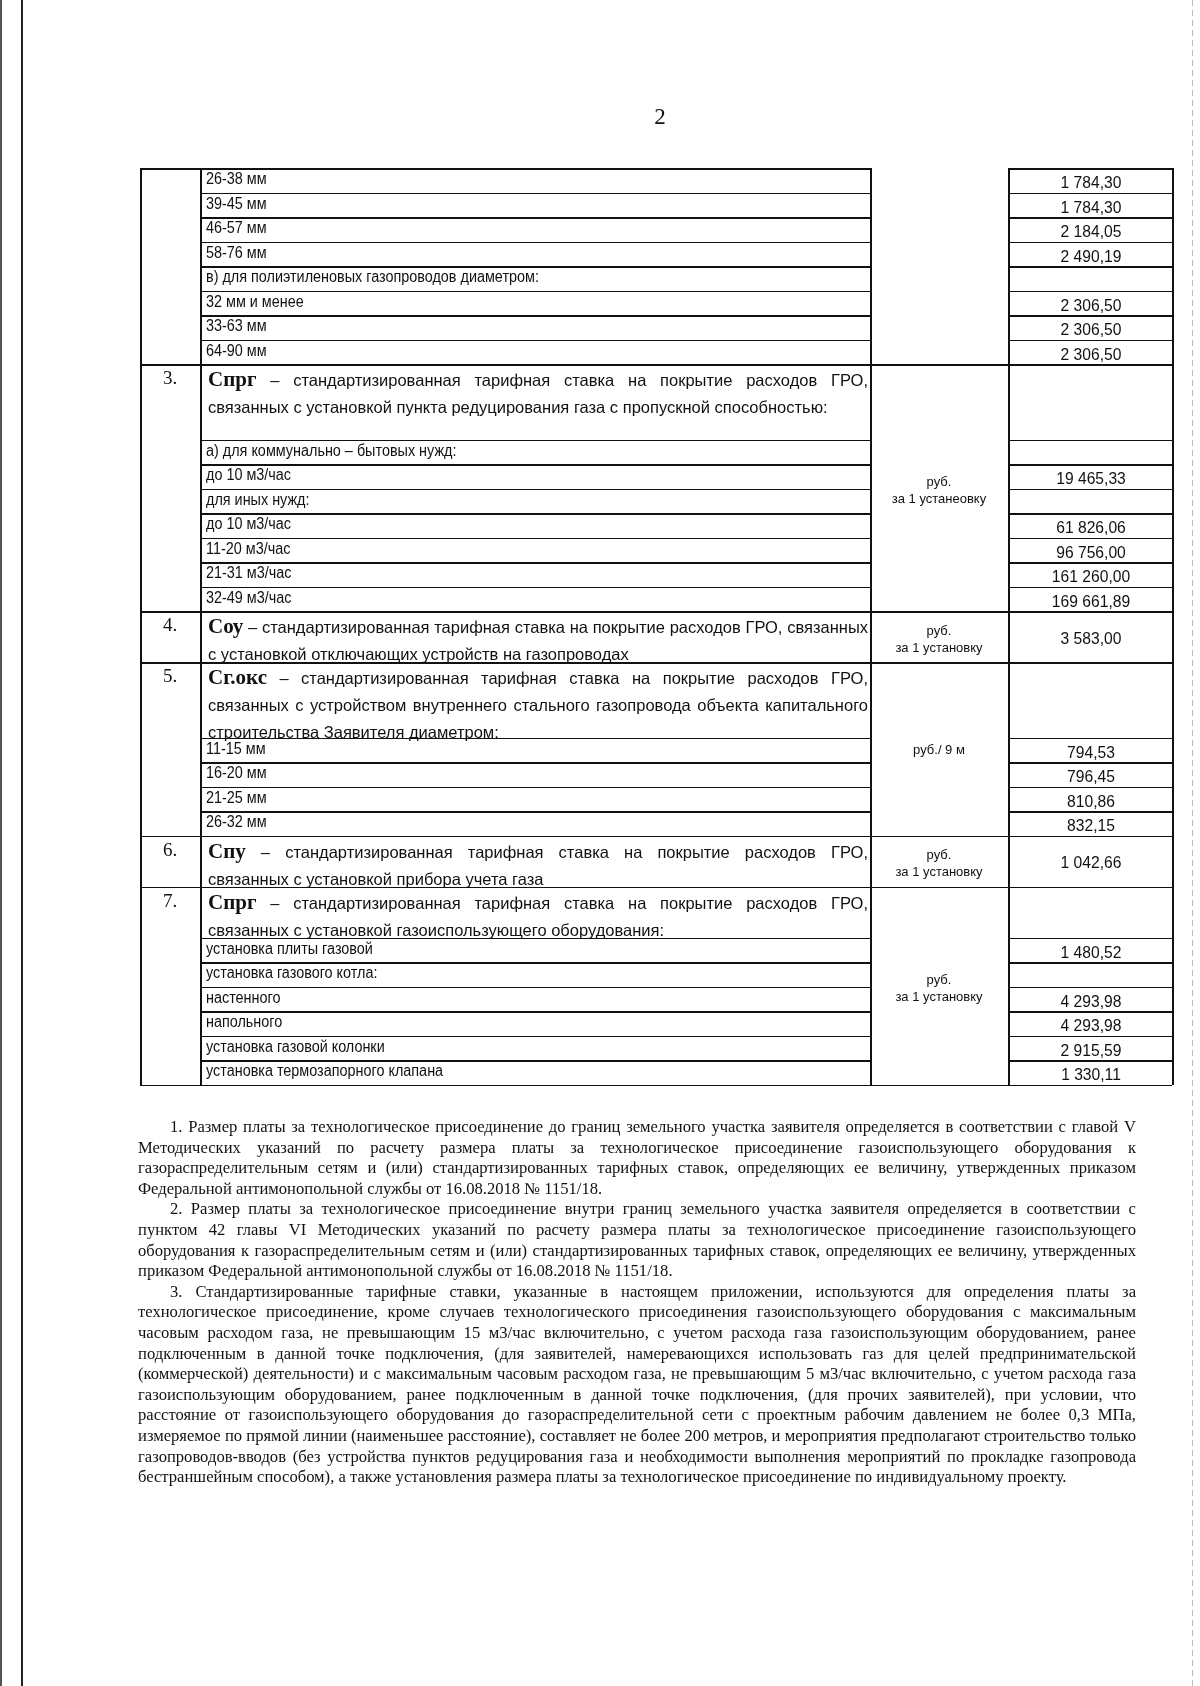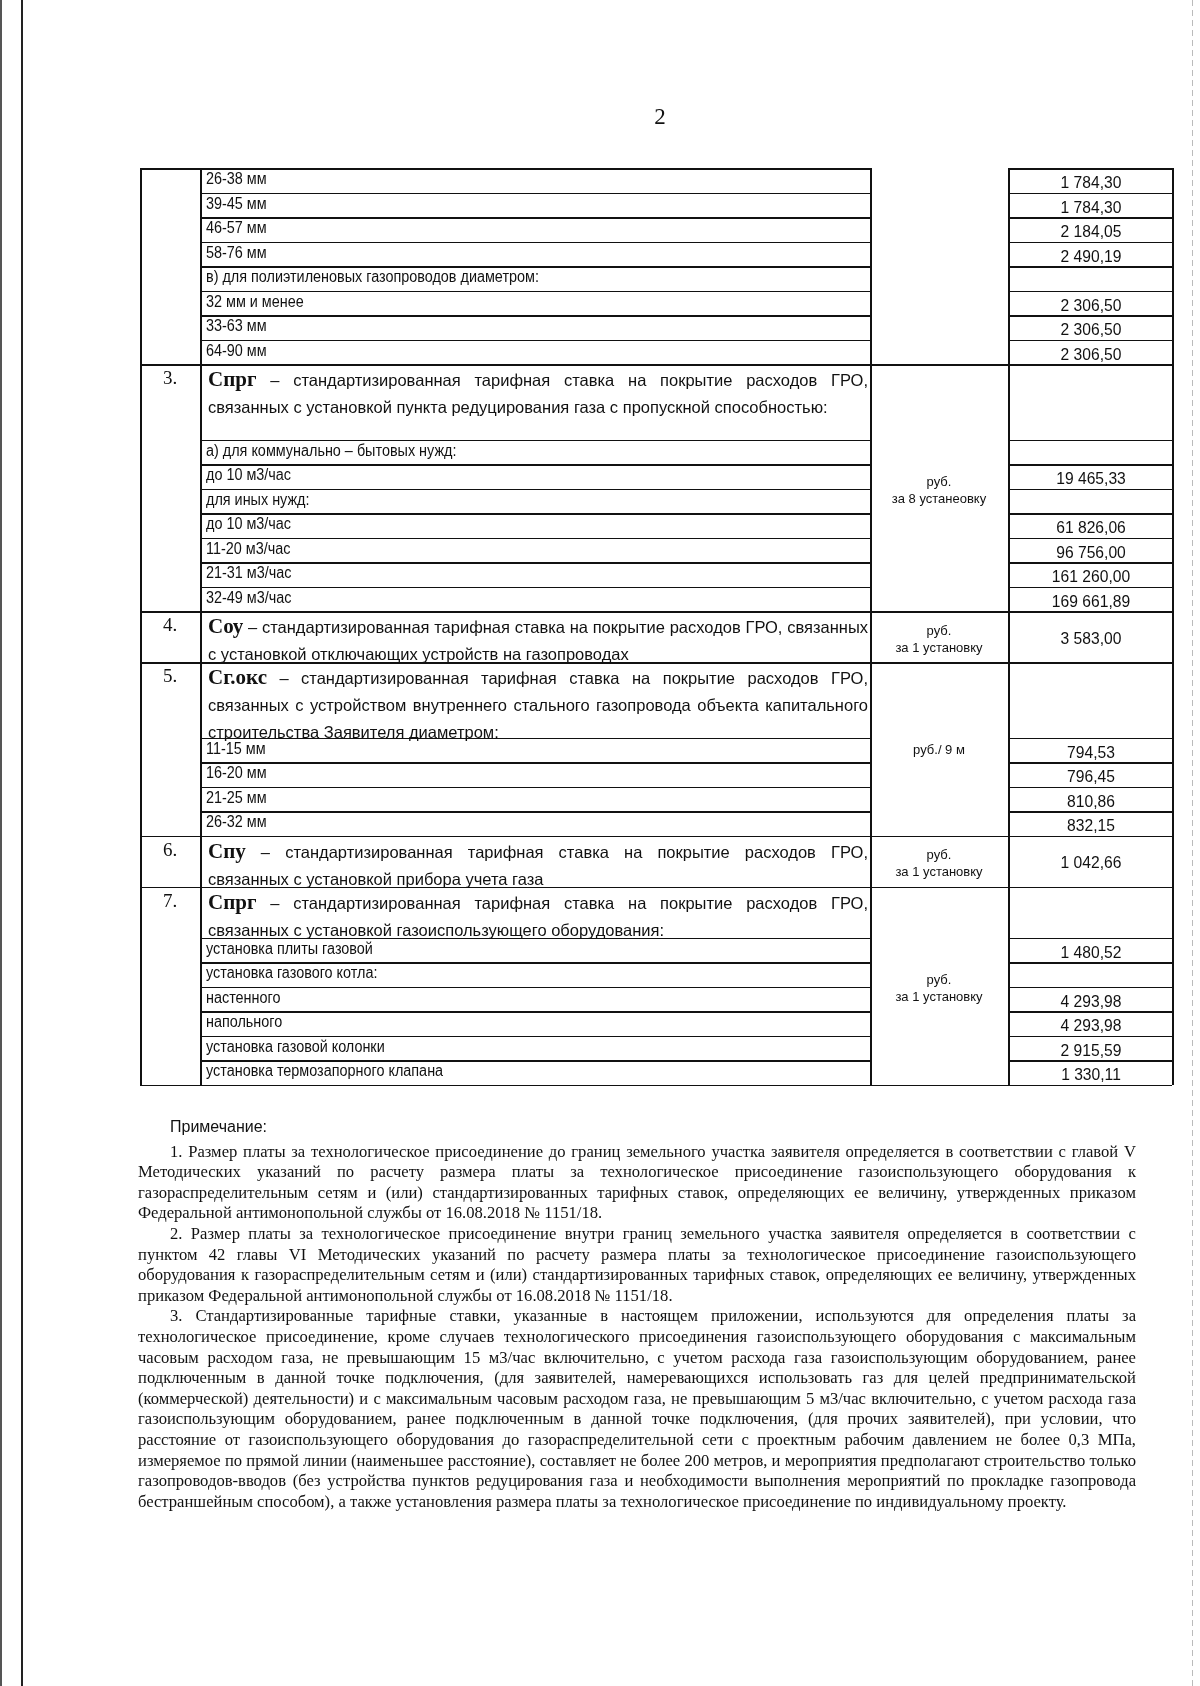--- a/index.html
+++ b/index.html
@@ -102,21 +102,21 @@
     <div class="hline" style="left: 200px; top: 562px; width: 670px;"></div>
     <div class="hline" style="left: 1008px; top: 562px; width: 164px;"></div>
     <div class="cell-text" style="left: 206px; top: 563px;">21-31 м3/час</div>
     <div class="val" style="left: 1008px; top: 566px;">161 260,00</div>
     <div class="hline" style="left: 200px; top: 586.5px; width: 670px;"></div>
     <div class="hline" style="left: 1008px; top: 586.5px; width: 164px;"></div>
     <div class="cell-text" style="left: 206px; top: 587.5px;">32-49 м3/час</div>
     <div class="val" style="left: 1008px; top: 590.5px;">169 661,89</div>
     <div class="unit" style="left: 871px; top: 472.5px;">
       <div>руб.</div>
-      <div>за 8 устанеовку</div>
+      <div>за 1 устанеовку</div>
     </div>
     <div class="vline" style="left: 140px; top: 364px; height: 247px;"></div>
     <div class="vline" style="left: 200px; top: 364px; height: 247px;"></div>
     <div class="vline" style="left: 870px; top: 364px; height: 247px;"></div>
     <div class="vline" style="left: 1008px; top: 364px; height: 247px;"></div>
     <div class="vline" style="left: 1172px; top: 364px; height: 247px;"></div>
     <div class="hline" style="left: 140px; top: 611px; width: 1032px;"></div>
     <div class="num" style="left: 140px; width: 60px; top: 614px;">4.</div>
     <div class="desc" style="left: 208px; top: 613px;"><b>Соу</b><span> – стандартизированная тарифная ставка на покрытие расходов ГРО, связанных с установкой отключающих устройств на газопроводах</span></div>
     <div class="val" style="left: 1008px; top: 627.5px;">3 583,00</div>
@@ -201,17 +201,16 @@
     </div>
     <div class="vline" style="left: 140px; top: 886.5px; height: 198px;"></div>
     <div class="vline" style="left: 200px; top: 886.5px; height: 198px;"></div>
     <div class="vline" style="left: 870px; top: 886.5px; height: 198px;"></div>
     <div class="vline" style="left: 1008px; top: 886.5px; height: 198px;"></div>
     <div class="vline" style="left: 1172px; top: 886.5px; height: 198px;"></div>
     <div class="hline" style="left: 140px; top: 1084.5px; width: 1032px;"></div>
   </div>
 
 <div class="notes">
-  <p class="title">Примечание:</p>
   <p>1. Размер платы за технологическое присоединение до границ земельного участка заявителя определяется в соответствии с главой V Методических указаний по расчету размера платы за технологическое присоединение газоиспользующего оборудования к газораспределительным сетям и (или) стандартизированных тарифных ставок, определяющих ее величину, утвержденных приказом Федеральной антимонопольной службы от 16.08.2018 № 1151/18.</p>
   <p>2. Размер платы за технологическое присоединение внутри границ земельного участка заявителя определяется в соответствии с пунктом 42 главы VI Методических указаний по расчету размера платы за технологическое присоединение газоиспользующего оборудования к газораспределительным сетям и (или) стандартизированных тарифных ставок, определяющих ее величину, утвержденных приказом Федеральной антимонопольной службы от 16.08.2018 № 1151/18.</p>
   <p>3. Стандартизированные тарифные ставки, указанные в настоящем приложении, используются для определения платы за технологическое присоединение, кроме случаев технологического присоединения газоиспользующего оборудования с максимальным часовым расходом газа, не превышающим 15 м3/час включительно, с учетом расхода газа газоиспользующим оборудованием, ранее подключенным в данной точке подключения, (для заявителей, намеревающихся использовать газ для целей предпринимательской (коммерческой) деятельности) и с максимальным часовым расходом газа, не превышающим 5 м3/час включительно, с учетом расхода газа газоиспользующим оборудованием, ранее подключенным в данной точке подключения, (для прочих заявителей), при условии, что расстояние от газоиспользующего оборудования до газораспределительной сети с проектным рабочим давлением не более 0,3 МПа, измеряемое по прямой линии (наименьшее расстояние), составляет не более 200 метров, и мероприятия предполагают строительство только газопроводов-вводов (без устройства пунктов редуцирования газа и необходимости выполнения мероприятий по прокладке газопровода бестраншейным способом), а также установления размера платы за технологическое присоединение по индивидуальному проекту.</p>
 </div>
 
 </body></html>

